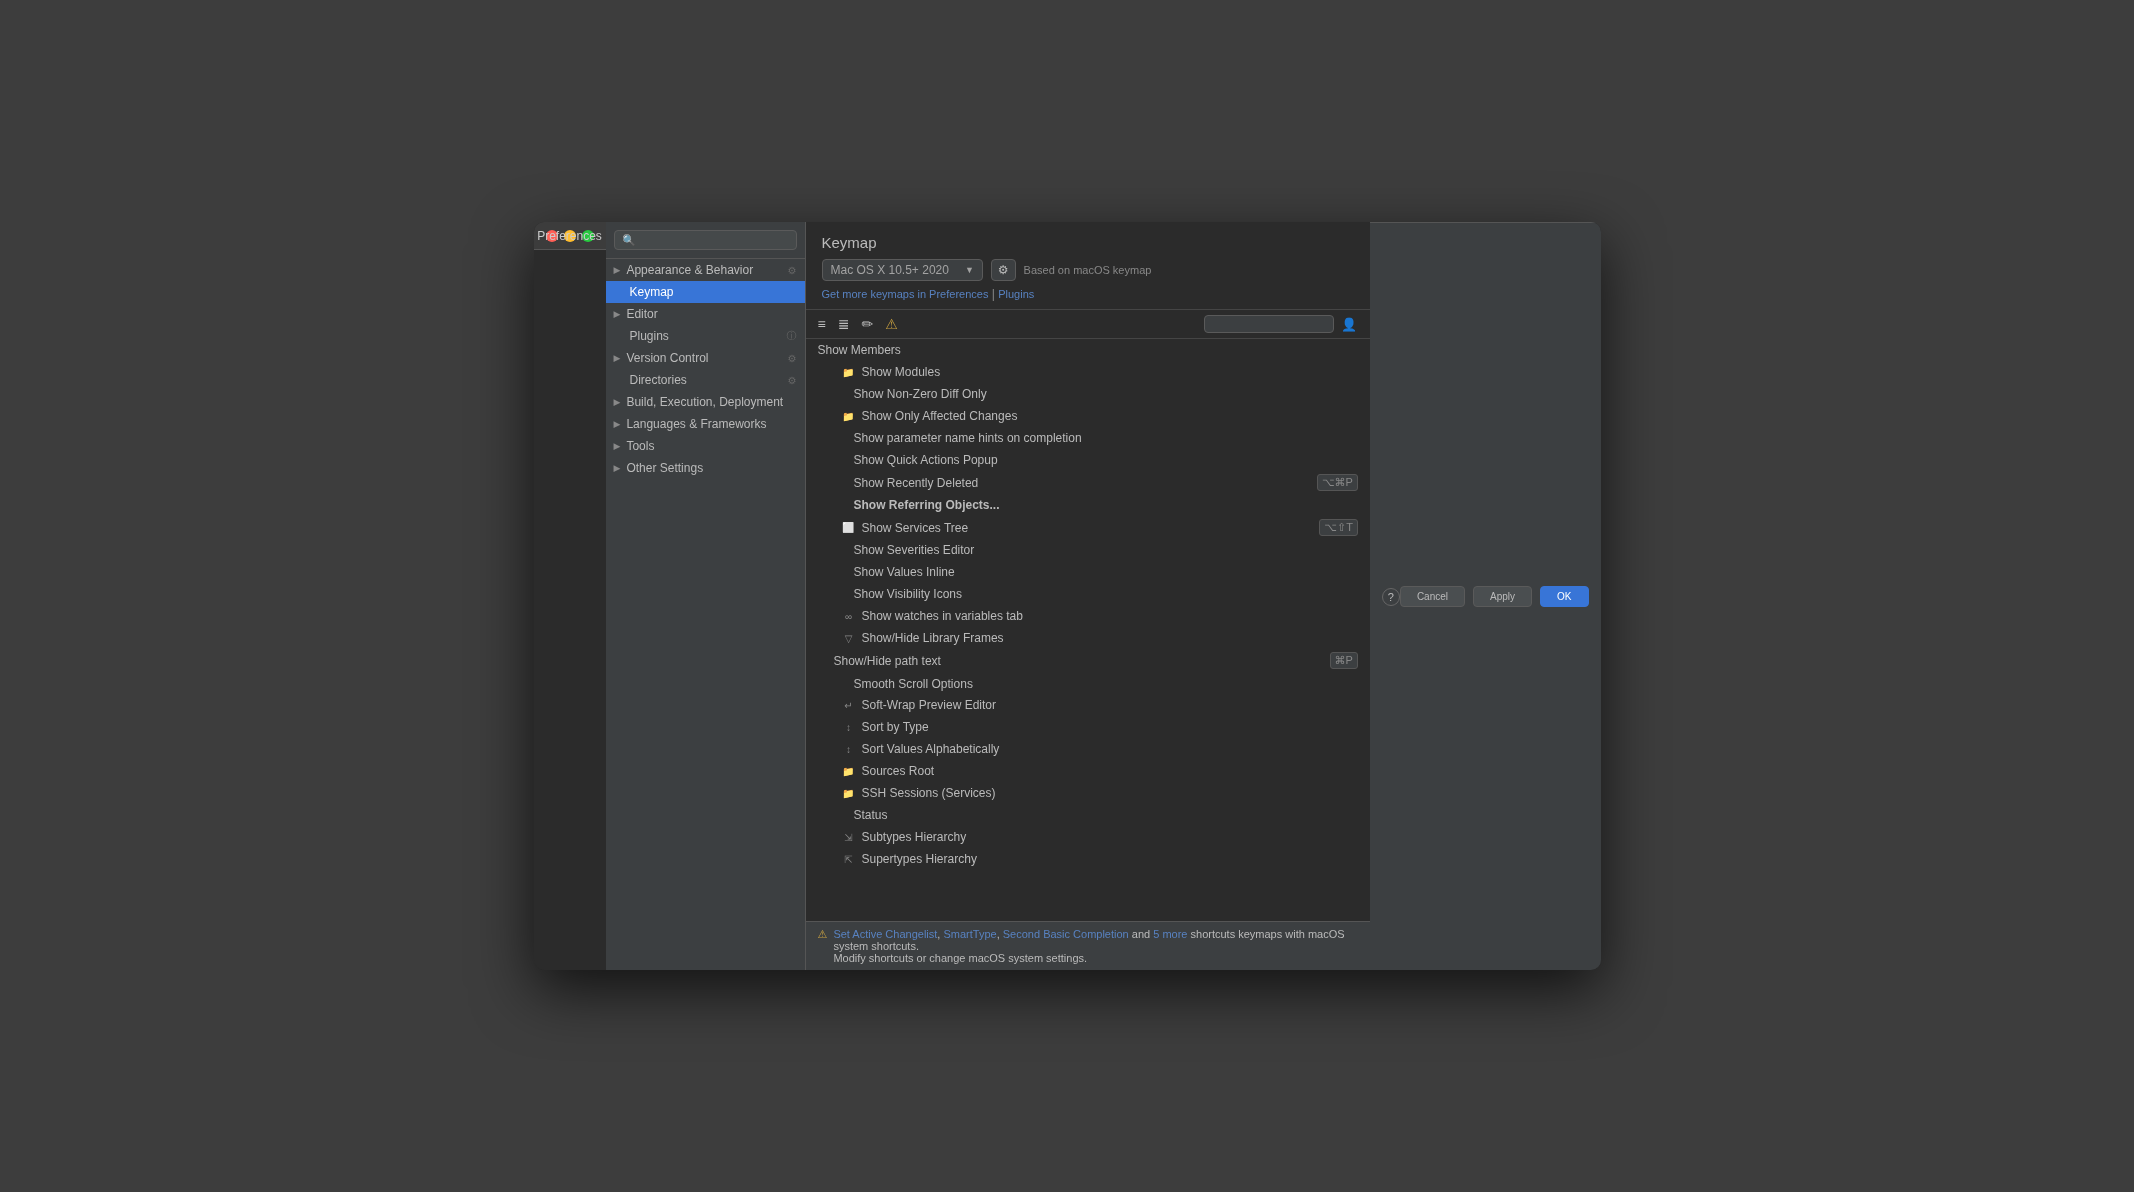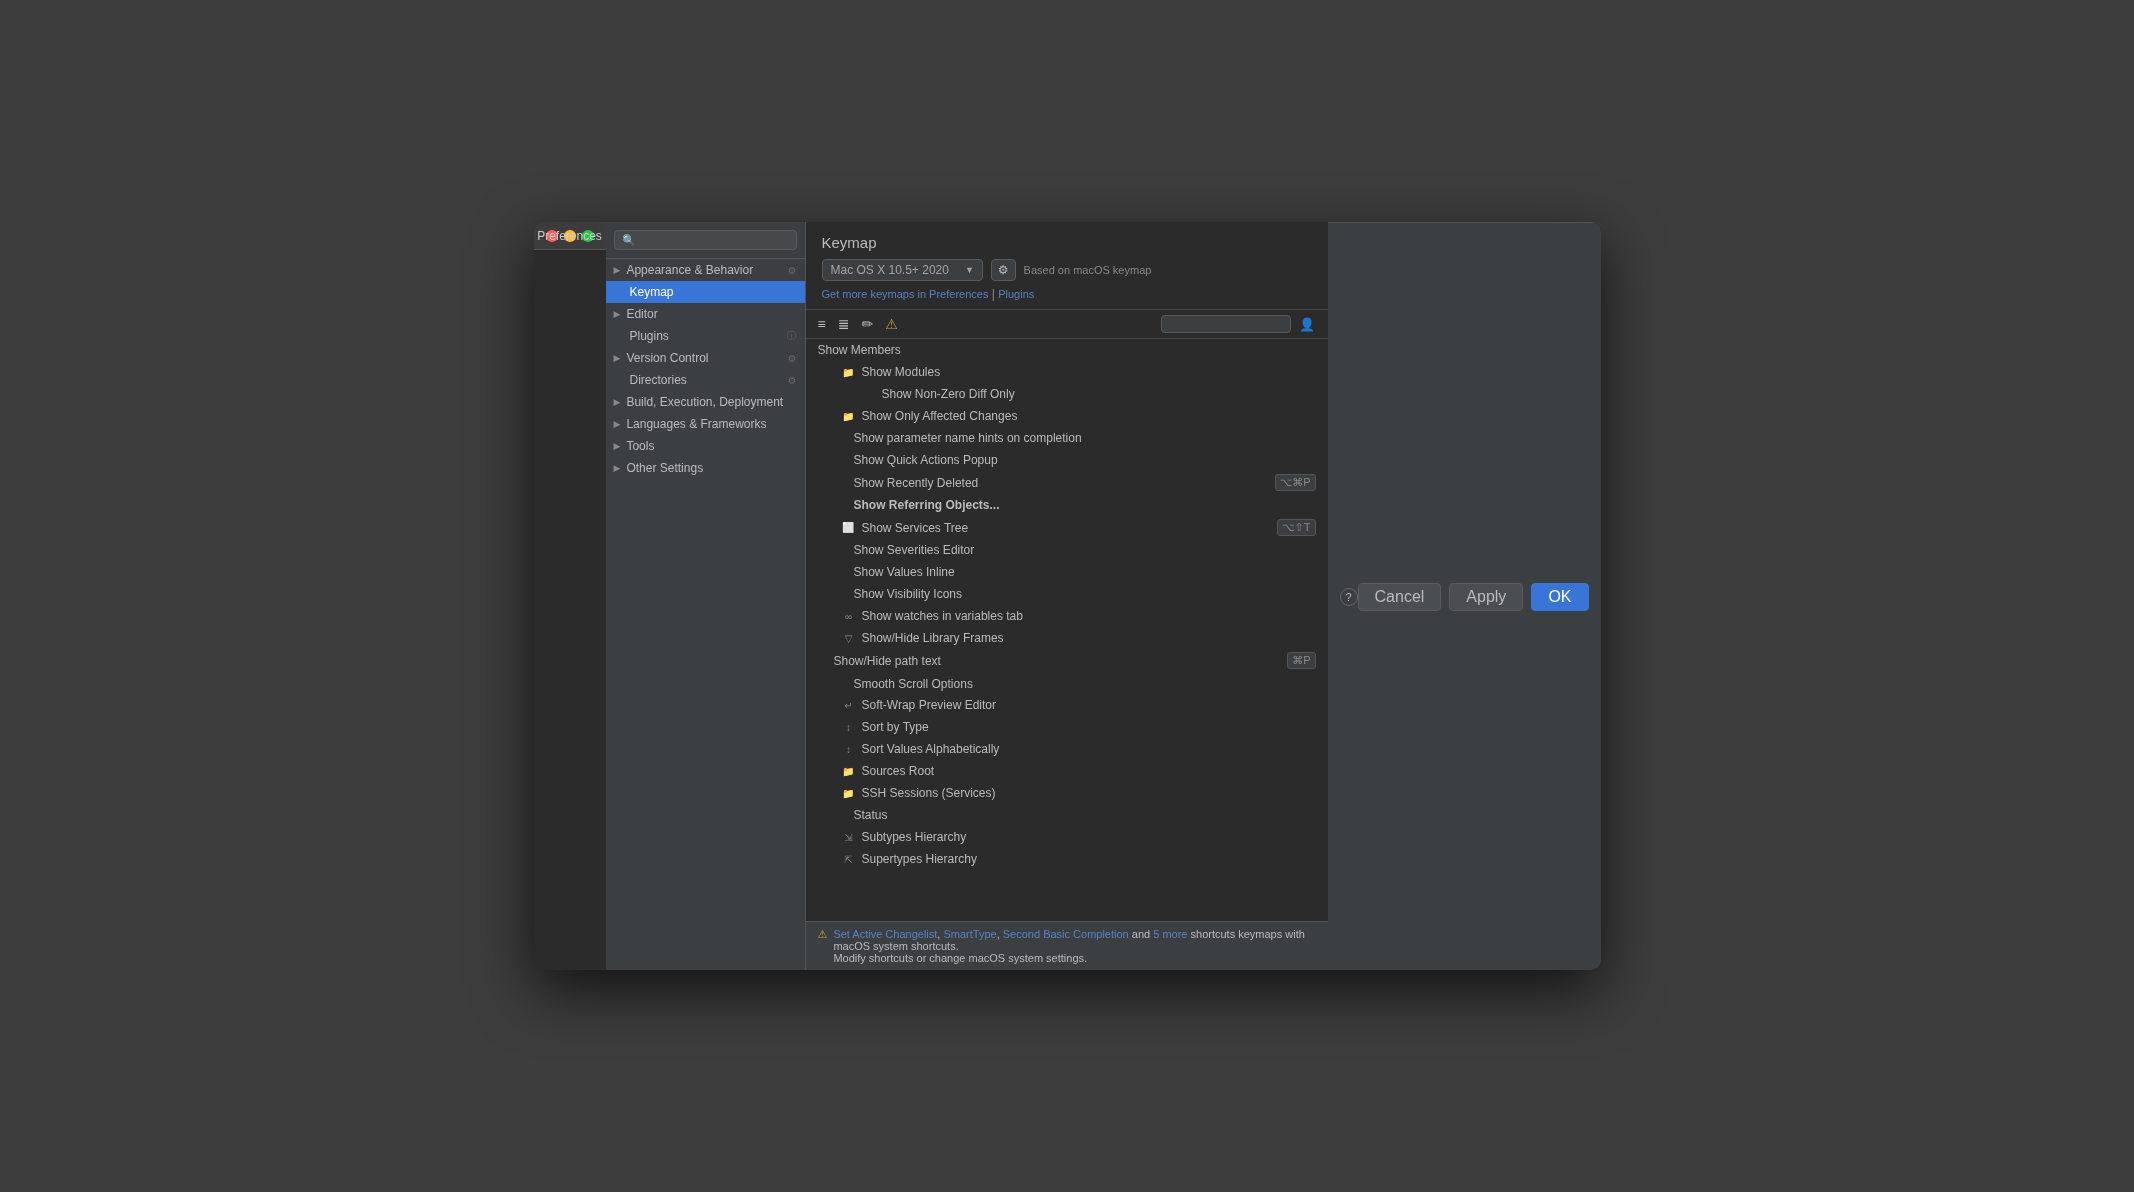--- a/index.html
+++ b/index.html
@@ -283,21 +283,21 @@
       justify-content: center;
     }
     .footer-buttons {
       margin-left: auto;
       display: flex;
       gap: 8px;
     }
     .btn {
       border-radius: 4px;
       padding: 4px 16px;
-      font-size: 16px;
+      font-size: 10px;
       cursor: pointer;
       border: 1px solid #5a5a5a;
     }
     .btn-default {
       background: #4a4e50;
       color: #bbb;
     }
     .btn-primary {
       background: #3875d7;
       color: #fff;
@@ -410,21 +410,21 @@
 
       <div class="list-area">
 
         <div class="list-item" style="">
           <span class="item-label">Show Members</span>
         </div>
         <div class="list-item" style="padding-left:36px;">
           <span class="item-icon folder-icon">📁</span>
           <span class="item-label">Show Modules</span>
         </div>
-        <div class="list-item" style="padding-left:76px;">
+        <div class="list-item" style="padding-left:48px;">
           <span class="item-label">Show Non-Zero Diff Only</span>
         </div>
         <div class="list-item" style="padding-left:36px;">
           <span class="item-icon folder-icon">📁</span>
           <span class="item-label">Show Only Affected Changes</span>
         </div>
         <div class="list-item" style="padding-left:48px;">
           <span class="item-label">Show parameter name hints on completion</span>
         </div>
         <div class="list-item" style="padding-left:48px;">

